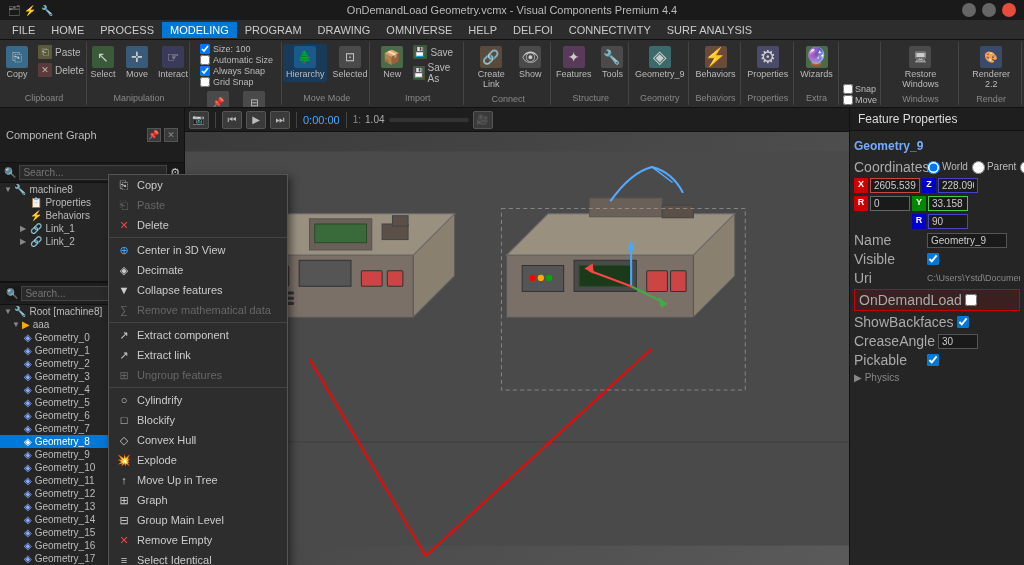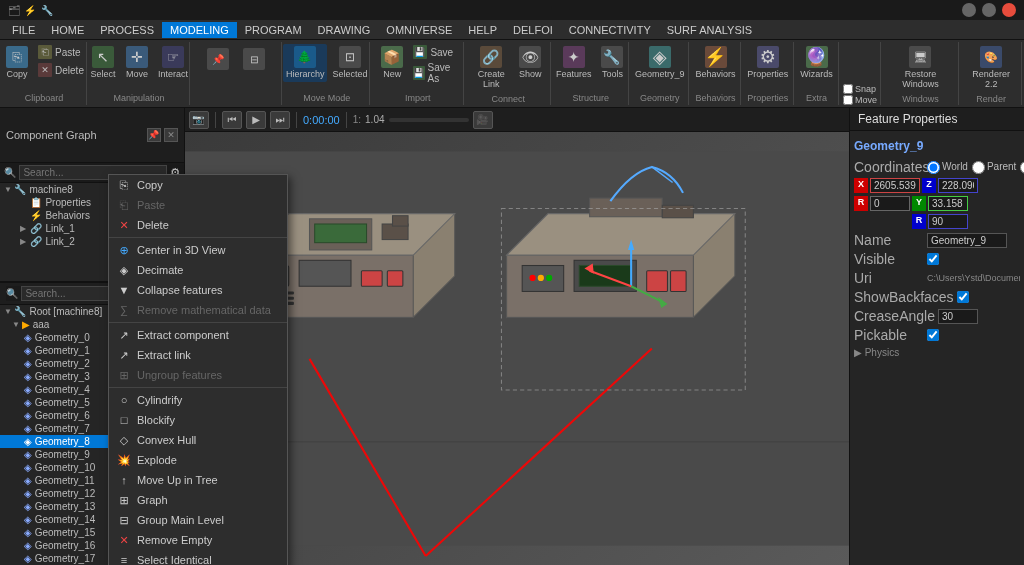--- a/index.html
+++ b/index.html
@@ -101,20 +101,21 @@
   </style>
 </head>
 <body>
 
 <div id="titlebar">
   <div style="display:flex;gap:4px;align-items:center;">
     <span style="font-size:10px;color:#888;">🗂</span>
     <span style="font-size:10px;color:#888;">⚡</span>
     <span style="font-size:10px;color:#888;">🔧</span>
   </div>
+  <div class="title">OnDemandLoad Geometry.vcmx - Visual Components Premium 4.4</div>
   <div class="win-controls">
     <span class="win-btn min"></span>
     <span class="win-btn max"></span>
     <span class="win-btn close"></span>
   </div>
 </div>
 
 <div id="menubar">
 <div class="menu-item">FILE</div>
     <div class="menu-item">HOME</div>
@@ -163,20 +164,26 @@
       </div>
       <div class="ribbon-btn">
         <div class="icon" style="background:#3a3a5a;">☞</div>
         <div class="label">Interact</div>
       </div>
     </div>
     <div class="ribbon-group-label">Manipulation</div>
   </div>
 
   <div class="ribbon-group" style="min-width:90px;">
+    <div style="display:flex;flex-direction:column;gap:1px;font-size:9px;color:#bbb;">
+      <label style="display:flex;align-items:center;gap:3px;"><input type="checkbox" checked="" style="width: 10px; height: 10px;"> Size: 100</label>
+      <label style="display:flex;align-items:center;gap:3px;"><input type="checkbox" style="width: 10px; height: 10px;"> Automatic Size</label>
+      <label style="display:flex;align-items:center;gap:3px;"><input type="checkbox" checked="" style="width: 10px; height: 10px;"> Always Snap</label>
+      <label style="display:flex;align-items:center;gap:3px;"><input type="checkbox" style="width: 10px; height: 10px;"> Grid Snap</label>
+    </div>
     <div style="display:flex;gap:4px;margin-top:2px;">
       <div class="ribbon-btn">
           <div class="icon" style="background:#4a4a4a;font-size:10px;">📌</div>
         </div>
       <div class="ribbon-btn">
           <div class="icon" style="background:#4a4a4a;font-size:10px;">⊟</div>
         </div>
     </div>
 
   </div>
@@ -668,20 +675,24 @@
       <div class="fp-row">
         <span class="fp-label">Visible</span>
         <input type="checkbox" class="fp-checkbox" checked="" style="">
       </div>
 
       <div class="fp-row">
         <span class="fp-label">Uri</span>
         <span class="fp-value" style="font-size:9px;color:#888;overflow:hidden;white-space:nowrap;max-width:95px;">C:\Users\Ystd\Documents\Visua</span>
       </div>
 
+      <div class="fp-row fp-highlight-row">
+        <span class="fp-label">OnDemandLoad</span>
+        <input type="checkbox" class="fp-checkbox" style="">
+      </div>
 
       <div class="fp-row">
         <span class="fp-label">ShowBackfaces</span>
         <input type="checkbox" class="fp-checkbox" checked="" style="">
       </div>
 
       <div class="fp-row">
         <span class="fp-label">CreaseAngle</span>
         <input class="fp-input" value="30" style="width: 40px; border-color: rgb(85, 85, 85);">
       </div>

